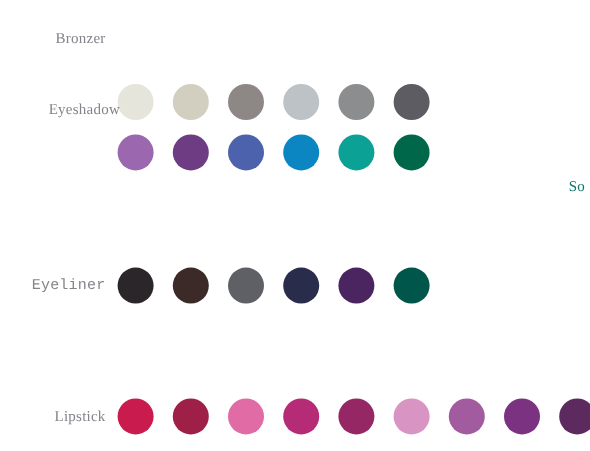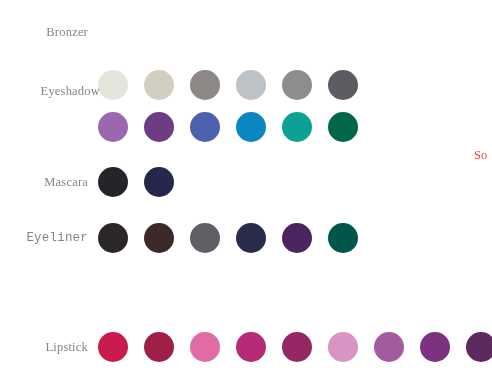--- a/index.html
+++ b/index.html
@@ -58,21 +58,21 @@
   .swatch {
     width: 30px;
     height: 30px;
     border-radius: 50%;
     flex: 0 0 auto;
   }
 
   .corner-note {
     position: absolute;
     font-size: 12.5px;
-    color: #ef4444;
+    color: #0f766e;
     white-space: nowrap;
     line-height: 1;
   }
 </style>
 </head>
 <body>
 
 <div id="palette-chart">
 
   <div class="swatch-row" style="top:14px;">
@@ -96,27 +96,20 @@
     <div class="swatch-strip">
         <div class="swatch" style="background: rgb(155, 104, 176);"></div>
         <div class="swatch" style="background: rgb(109, 60, 131);"></div>
         <div class="swatch" style="background: rgb(76, 98, 172);"></div>
         <div class="swatch" style="background: rgb(11, 134, 194);"></div>
         <div class="swatch" style="background: rgb(11, 161, 149);"></div>
         <div class="swatch" style="background: rgb(0, 103, 74);"></div>
       </div>
   </div>
 
-  <div class="swatch-row" style="top:164px;">
-    <div class="row-label">Mascara</div>
-    <div class="swatch-strip">
-        <div class="swatch" style="background: rgb(38, 36, 42);"></div>
-        <div class="swatch" style="background: rgb(37, 39, 75);"></div>
-      </div>
-  </div>
 
   <div class="swatch-row" style="top:220px;font-family:Liberation Mono, monospace;">
     <div class="row-label">Eyeliner</div>
     <div class="swatch-strip">
         <div class="swatch" style="background: rgb(42, 38, 41);"></div>
         <div class="swatch" style="background: rgb(59, 42, 39);"></div>
         <div class="swatch" style="background: rgb(95, 96, 101);"></div>
         <div class="swatch" style="background: rgb(42, 44, 76);"></div>
         <div class="swatch" style="background: rgb(74, 37, 95);"></div>
         <div class="swatch" style="background: rgb(0, 86, 74);"></div>

